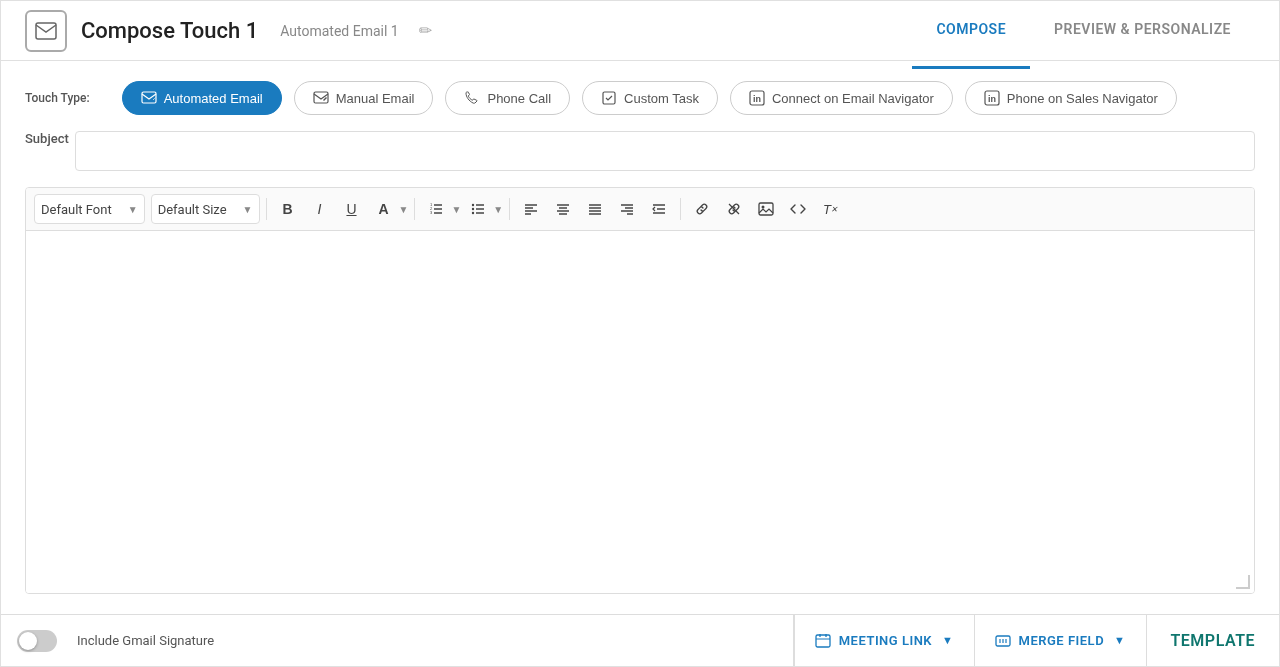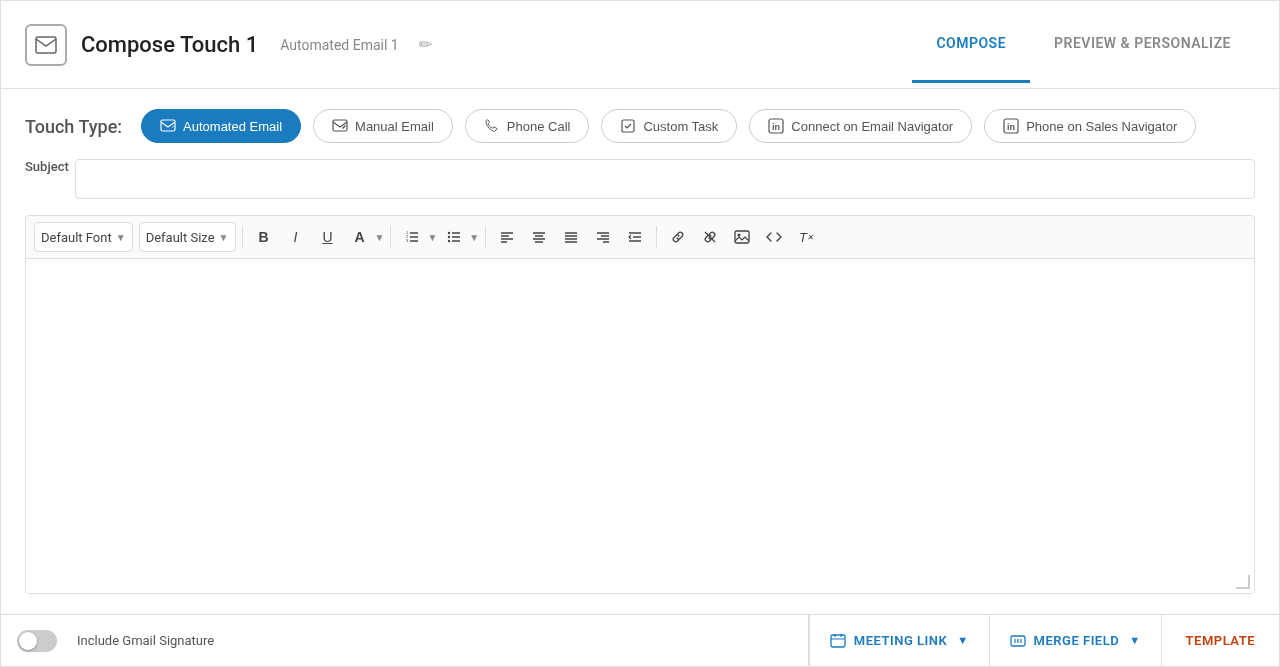--- a/index.html
+++ b/index.html
@@ -1,69 +1,69 @@
 <!DOCTYPE html>
 <html><head>
   <meta charset="utf-8">
   <style>
     * { box-sizing: border-box; margin: 0; padding: 0; }
     body { font-family: -apple-system, BlinkMacSystemFont, 'Segoe UI', Roboto, sans-serif; background: #fff; color: #333; font-size: 14px; }
 
     .app-container { width: 1280px; height: 667px; background: #fff; display: flex; flex-direction: column; border: 1px solid #e0e0e0; overflow: hidden; }
 
     
-    .header { display: flex; align-items: center; justify-content: space-between; padding: 0 24px; border-bottom: 1px solid #e0e0e0; height: 88px; flex-shrink: 0; }
+    .header { display: flex; align-items: center; justify-content: space-between; padding: 0 24px; border-bottom: 1px solid #e0e0e0; height: 60px; flex-shrink: 0; }
     .header-left { display: flex; align-items: center; gap: 14px; }
     .header-icon-box { width: 42px; height: 42px; border: 2px solid #aaa; border-radius: 6px; display: flex; align-items: center; justify-content: center; color: #666; }
     .page-title { font-size: 22px; font-weight: 500; color: #222; }
     .page-subtitle { font-size: 14px; color: #888; margin-left: 8px; }
     .edit-icon { color: #aaa; font-size: 16px; margin-left: 6px; cursor: pointer; }
     .header-tabs { display: flex; gap: 0; }
     .header-tab { padding: 0 24px; height: 76px; display: flex; align-items: center; font-size: 14px; font-weight: 600; color: #888; cursor: pointer; border-bottom: 3px solid transparent; text-transform: uppercase; letter-spacing: 0.5px; }
     .header-tab.active { color: #1a7bbf; border-bottom: 3px solid #1a7bbf; }
 
     
     .content { flex: 1; padding: 20px 24px; display: flex; flex-direction: column; gap: 16px; overflow: hidden; }
 
     
     .touch-type-row { display: flex; align-items: center; gap: 12px; flex-wrap: nowrap; }
-    .touch-type-label { font-size: 18px; color: #555; font-weight: 500; white-space: nowrap; margin-right: 7px; }
+    .touch-type-label { font-size: 12px; color: #555; font-weight: 500; white-space: nowrap; margin-right: 20px; }
     .touch-btn { display: flex; align-items: center; gap: 7px; padding: 8px 18px; border-radius: 20px; border: 1.5px solid #ccc; background: #fff; font-size: 13px; color: #555; cursor: pointer; white-space: nowrap; font-weight: 400; }
     .touch-btn.active { background: #1a7bbf; border-color: #1a7bbf; color: #fff; }
     .touch-btn svg { width: 16px; height: 16px; flex-shrink: 0; }
 
     
     .subject-section { display: flex; flex-direction: row; gap: 6px; }
     .subject-label { font-size: 13px; color: #555; font-weight: 500; }
     .subject-input { width: 100%; height: 40px; border: 1.5px solid #ddd; border-radius: 4px; padding: 0 12px; font-size: 14px; color: #333; outline: none; }
 
     
     .editor-container { flex: 1; border: 1.5px solid #ddd; border-radius: 4px; display: flex; flex-direction: column; overflow: hidden; min-height: 0; }
     .toolbar { display: flex; align-items: center; gap: 2px; padding: 6px 8px; border-bottom: 1px solid #ddd; flex-wrap: nowrap; background: #fafafa; }
-    .toolbar-select { height: 30px; border: 1px solid #ddd; border-radius: 4px; padding: 0 6px; font-size: 13px; color: #444; background: #fff; cursor: pointer; display: flex; align-items: center; gap: 4px; white-space: nowrap; }
+    .toolbar-select { height: 30px; border: 1px solid #ddd; border-radius: 4px; padding: 0 6px; font-size: 13px; color: #444; background: #fff; cursor: pointer; display: flex; align-items: center; gap: 16px; white-space: nowrap; }
     .toolbar-select .chevron { font-size: 10px; color: #888; }
     .toolbar-divider { width: 1px; height: 22px; background: #ddd; margin: 0 4px; }
     .toolbar-btn { width: 30px; height: 30px; display: flex; align-items: center; justify-content: center; border: none; background: transparent; cursor: pointer; border-radius: 3px; font-size: 14px; color: #444; }
     .toolbar-btn.bold { font-weight: 700; }
     .toolbar-btn.italic { font-style: italic; }
     .editor-body { flex: 1; padding: 12px; background: #fff; cursor: text; position: relative; }
     .editor-body::after { content: ''; position: absolute; right: 4px; bottom: 4px; width: 12px; height: 12px; border-right: 2px solid #ccc; border-bottom: 2px solid #ccc; cursor: nw-resize; }
 
     
     .footer { display: flex; align-items: center; border-top: 1px solid #ddd; background: #fff; height: 52px; flex-shrink: 0; }
     .footer-left { flex: 1; display: flex; align-items: center; gap: 12px; padding: 0 16px; }
     .gmail-toggle { display: flex; align-items: center; }
     .toggle-track { width: 40px; height: 22px; background: #ccc; border-radius: 11px; position: relative; cursor: pointer; }
     .toggle-thumb { width: 18px; height: 18px; background: #fff; border-radius: 50%; position: absolute; top: 2px; left: 2px; box-shadow: 0 1px 3px rgba(0,0,0,0.3); }
     .gmail-label { font-size: 13px; color: #555; margin-left: 8px; }
     .footer-actions { display: flex; align-items: stretch; border-left: 1px solid #ddd; height: 100%; }
     .footer-action-btn { display: flex; align-items: center; gap: 8px; padding: 0 20px; font-size: 13px; font-weight: 600; color: #1a7bbf; cursor: pointer; border-left: 1px solid #ddd; text-transform: uppercase; letter-spacing: 0.5px; white-space: nowrap; }
     .footer-action-btn svg { width: 16px; height: 16px; }
     .footer-action-btn .caret { font-size: 11px; margin-left: 2px; }
-    .template-btn { padding: 0 24px; font-size: 13px; font-weight: 600; color: #c2410c; cursor: pointer; border-left: 1px solid #ddd; display: flex; align-items: center; text-transform: uppercase; letter-spacing: 0.5px; text-align: right; }
+    .template-btn { padding: 0 24px; font-size: 16px; font-weight: 600; color: #0f766e; cursor: pointer; border-left: 1px solid #ddd; display: flex; align-items: center; text-transform: uppercase; letter-spacing: 0.5px; text-align: right; }
   </style>
 </head>
 <body>
 
 <div class="app-container">
 
   <div class="header">
     <div class="header-left">
       <div class="header-icon-box">
         <svg width="22" height="18" viewBox="0 0 22 18" fill="none" xmlns="http://www.w3.org/2000/svg">

